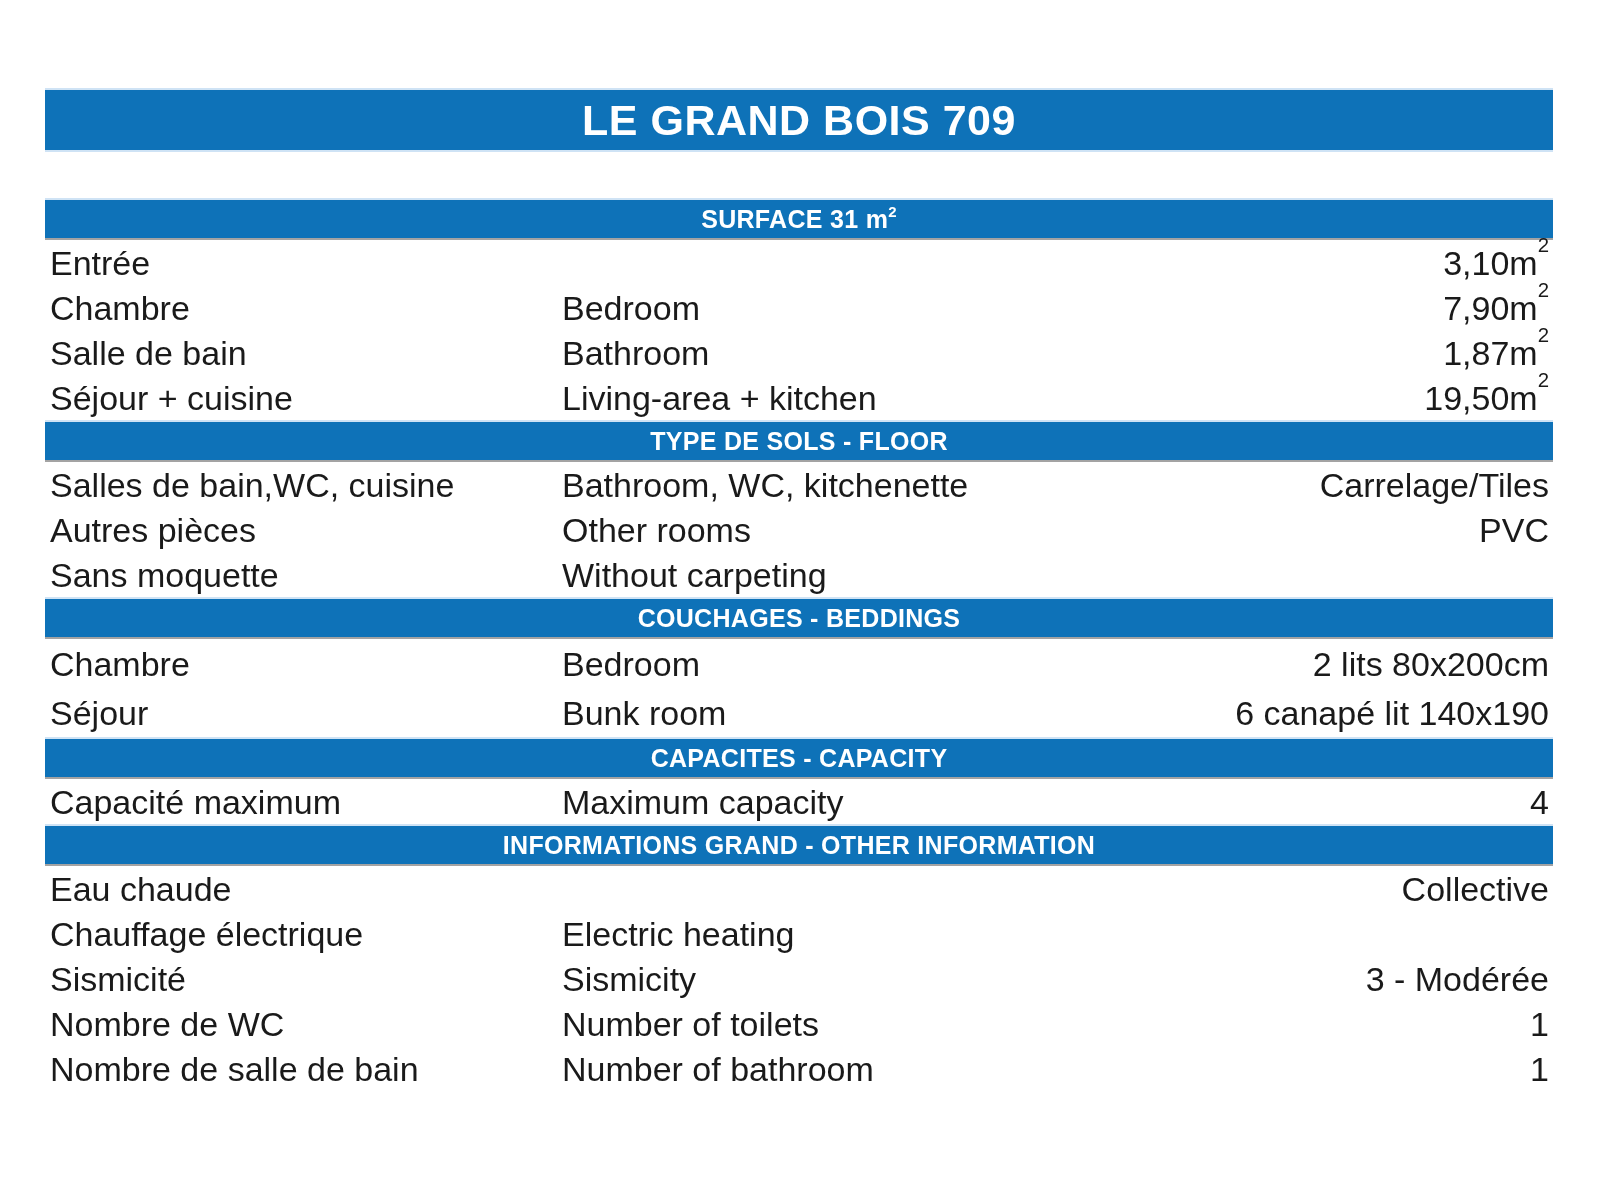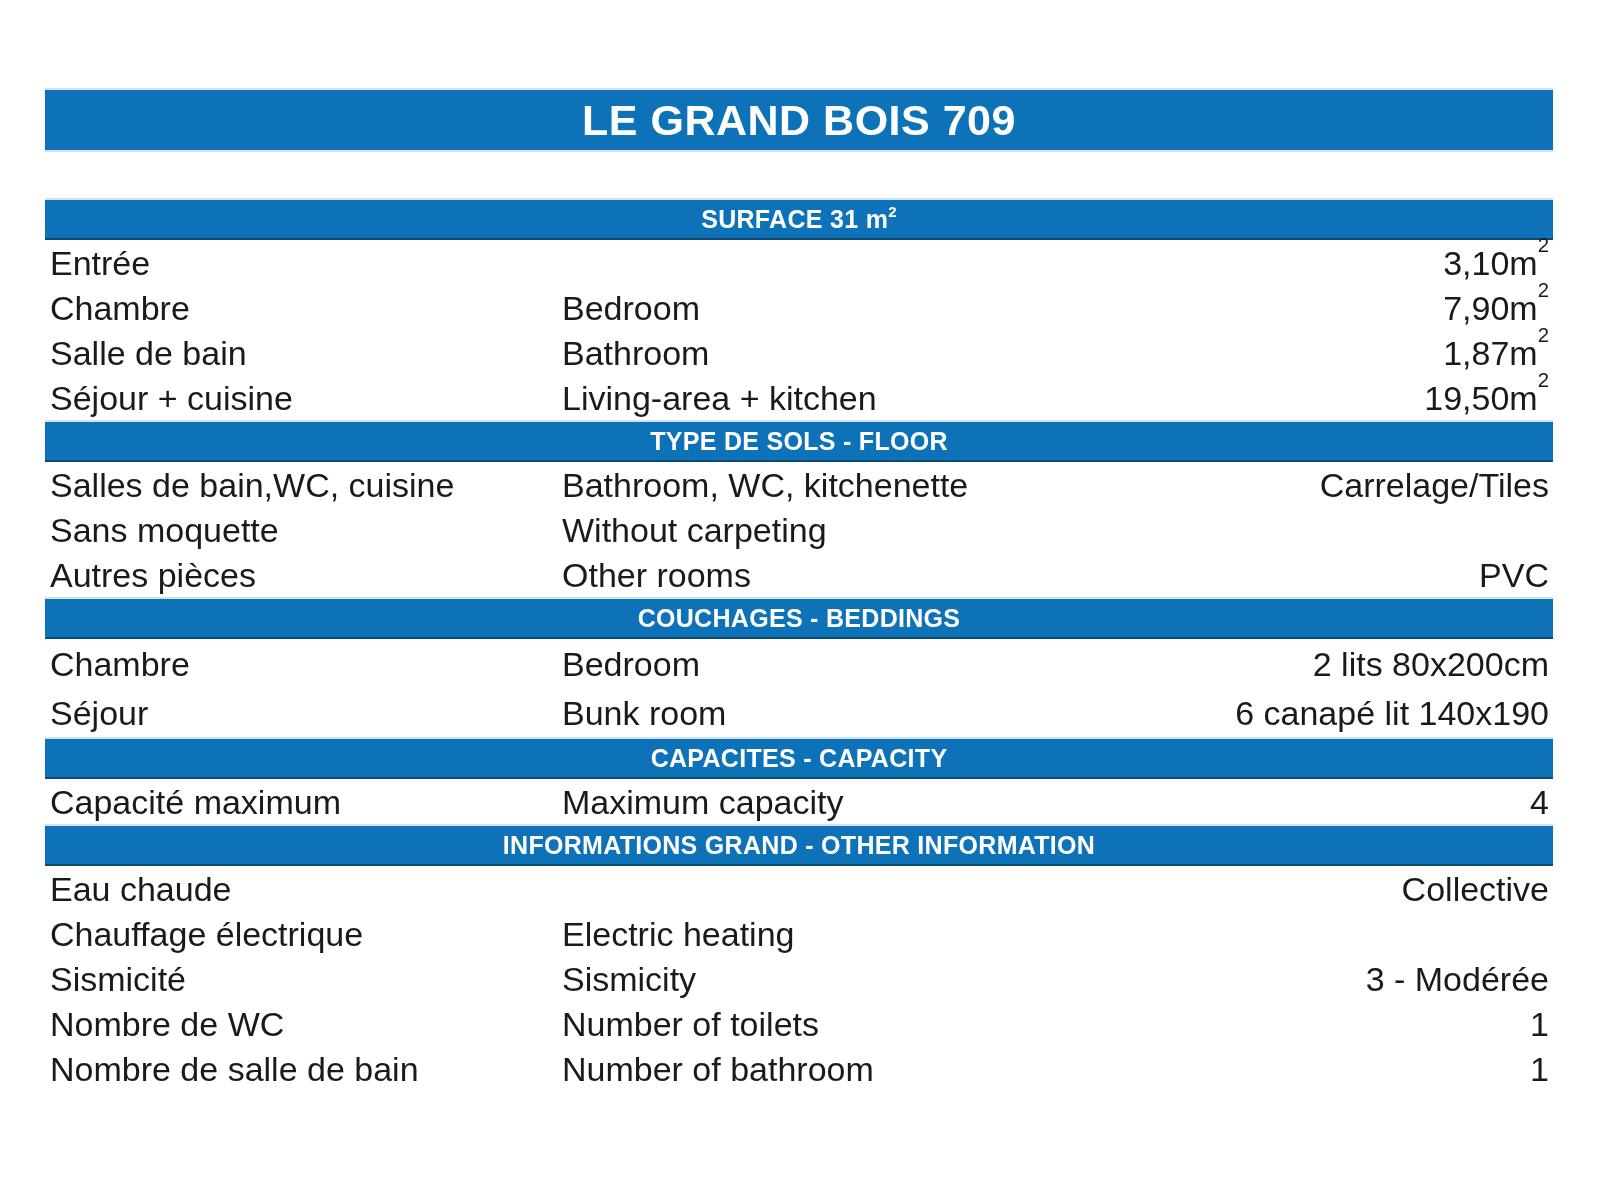--- a/index.html
+++ b/index.html
@@ -11,21 +11,21 @@
   .sheet{position:absolute;left:45px;top:88px;width:1508px;}
   .title-bar{
     background:#0e72b8;border-top:2px solid #cfe3f5;border-bottom:2px solid #cfe3f5;
     height:60px;display:flex;align-items:center;justify-content:center;
     margin-bottom:46px;
   }
   .title-bar h1{
     margin:0;color:#ffffff;font-size:43px;font-weight:bold;letter-spacing:0.5px;white-space:nowrap;
   }
   .section-bar{
-    background:#0e72b8;border-top:2px solid #cfe3f5;border-bottom:2px solid #0c4a6e;
+    background:#0e72b8;border-top:2px solid #cfe3f5;border-bottom:2px solid #a3a3a3;
     height:38px;display:flex;align-items:center;justify-content:center;
     color:#ffffff;font-size:25px;font-weight:bold;letter-spacing:0.3px;white-space:nowrap;
   }
   .row{
     display:grid;grid-template-columns:512px 1fr auto;align-items:center;
     height:45px;padding:0 4px 0 5px;font-size:34px;line-height:1;
   }
   .row.tall{height:49px;}
   .cell-fr,.cell-en{text-align:left;white-space:nowrap;}
   .cell-val{text-align:right;white-space:nowrap;}
@@ -66,28 +66,28 @@
 
   <div class="section-bar">
     <span>TYPE DE SOLS - FLOOR</span>
   </div>
   <div class="row">
     <span class="cell-fr">Salles de bain,WC, cuisine</span>
     <span class="cell-en">Bathroom, WC, kitchenette</span>
     <span class="cell-val">Carrelage/Tiles</span>
   </div>
   <div class="row">
+    <span class="cell-fr">Autres pièces</span>
+    <span class="cell-en">Other rooms</span>
+    <span class="cell-val">PVC</span>
+  </div>
+  <div class="row">
     <span class="cell-fr">Sans moquette</span>
     <span class="cell-en">Without carpeting</span>
     <span class="cell-val"></span>
-  </div>
-  <div class="row">
-    <span class="cell-fr">Autres pièces</span>
-    <span class="cell-en">Other rooms</span>
-    <span class="cell-val">PVC</span>
   </div>
 
   <div class="section-bar">
     <span>COUCHAGES - BEDDINGS</span>
   </div>
   <div class="row tall">
     <span class="cell-fr">Chambre</span>
     <span class="cell-en">Bedroom</span>
     <span class="cell-val">2 lits 80x200cm</span>
   </div>

